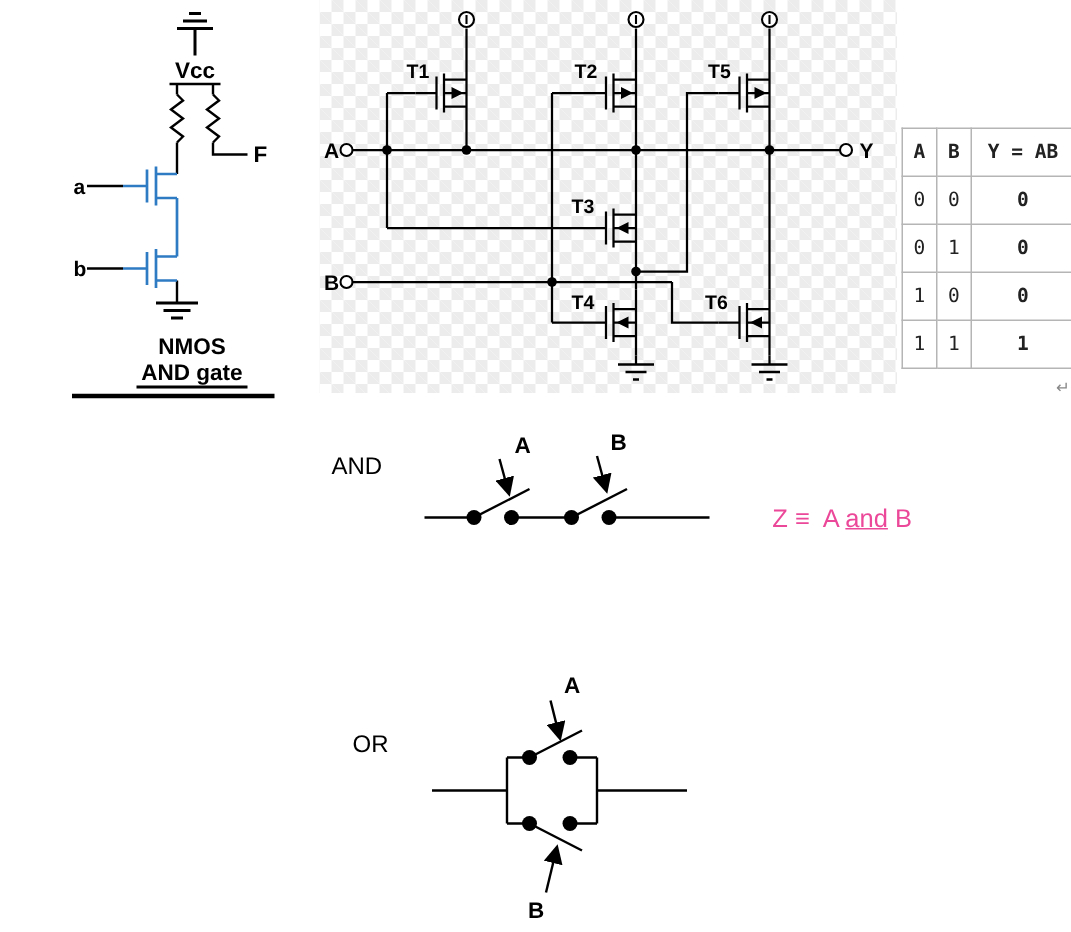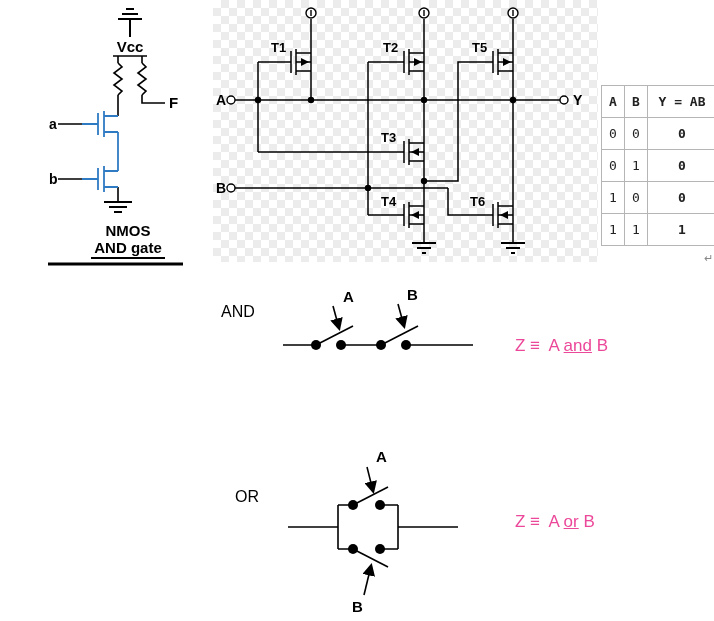--- a/index.html
+++ b/index.html
@@ -235,17 +235,14 @@
     </g>
     <g fill="#000">
       <circle cx="140" cy="68" r="5"></circle>
         <circle cx="167" cy="68" r="5"></circle>
       <circle cx="140" cy="112" r="5"></circle>
         <circle cx="167" cy="112" r="5"></circle>
     </g>
     <text x="163" y="25" font-size="15" font-weight="600">A</text>
     <text x="139" y="175" font-size="15" font-weight="600">B</text>
   </svg>
-  <div class="eq" id="eq-or">
-    <span>Z ≡  A </span><span class="u">or</span><span> B</span>
-  </div>
 
 </div>
 
 </body></html>

